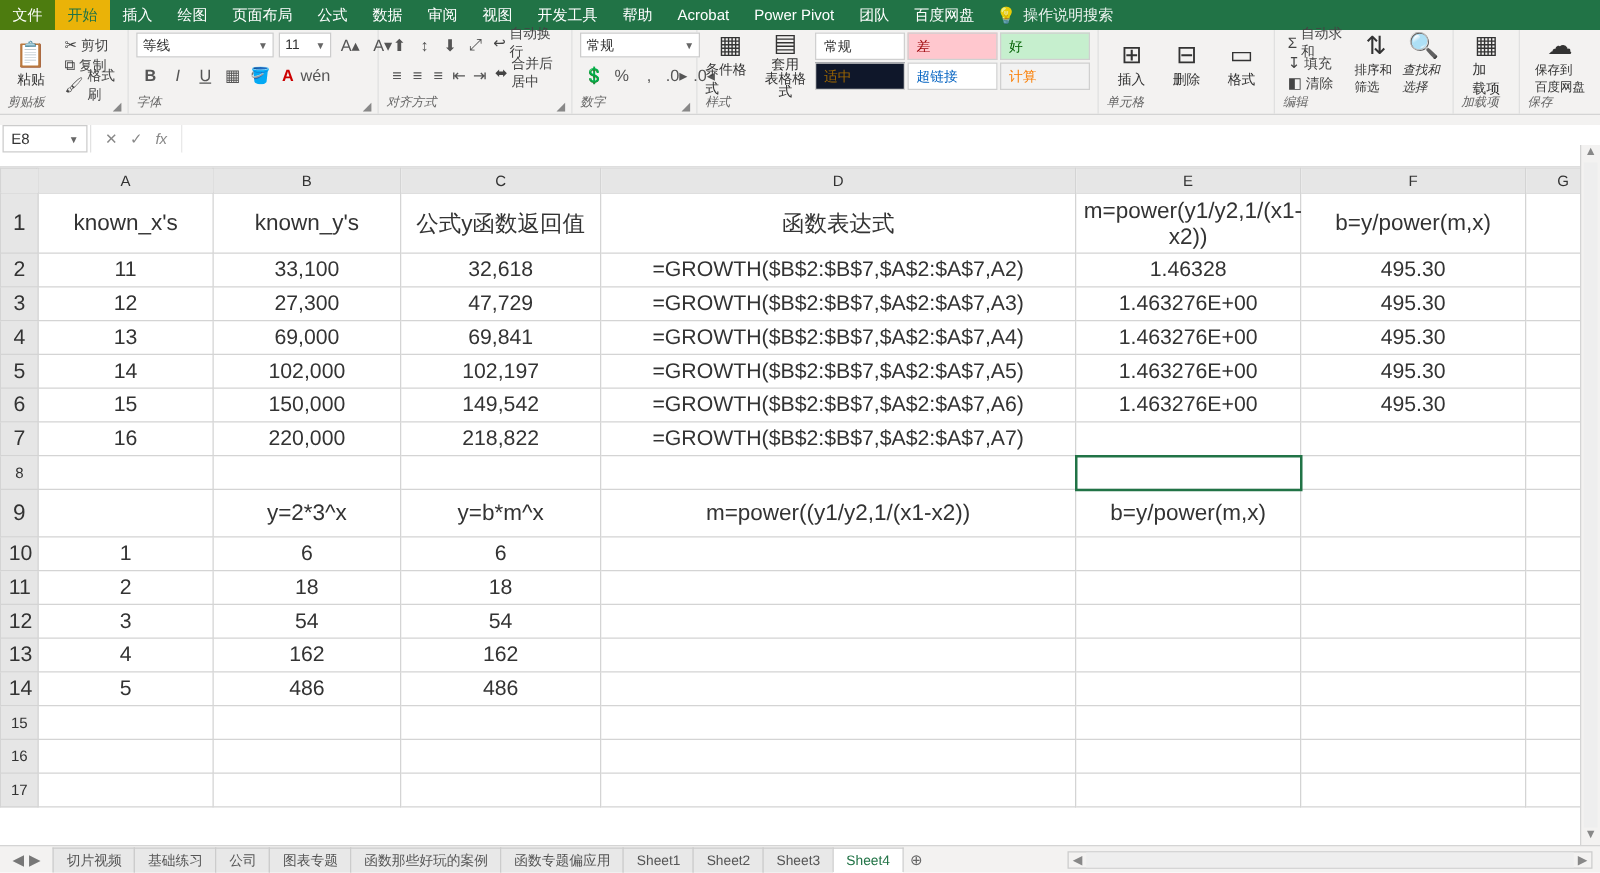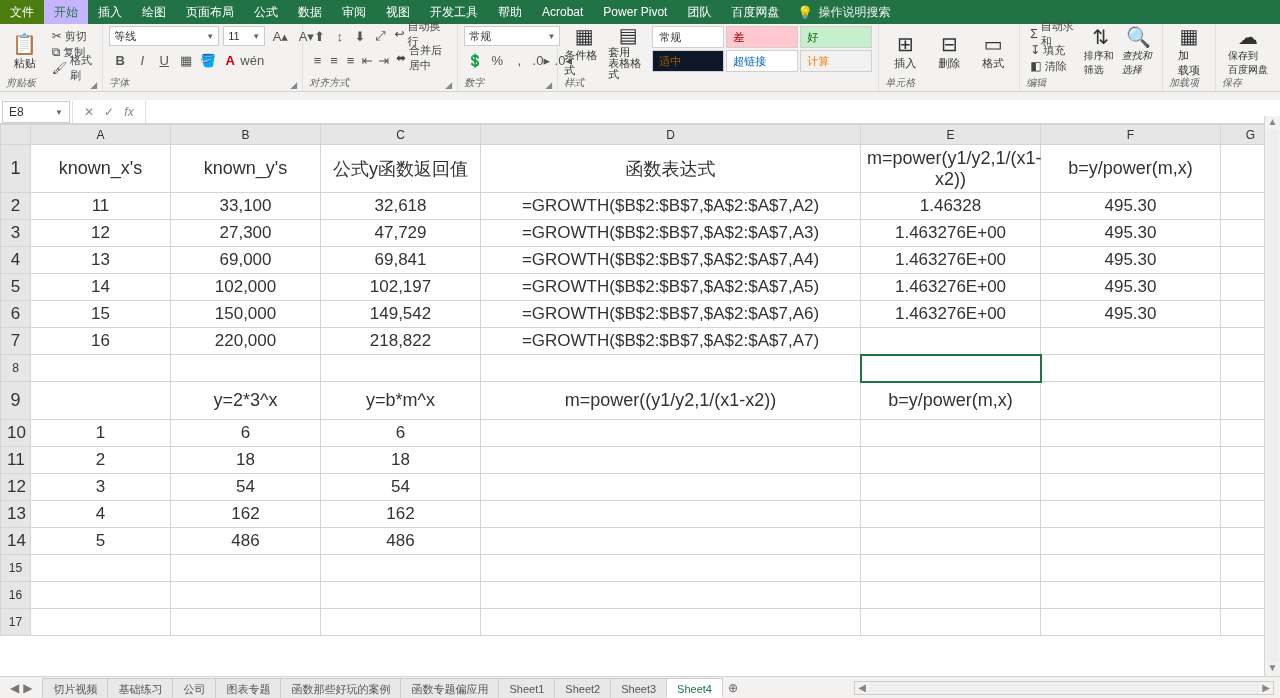--- a/index.html
+++ b/index.html
@@ -2,21 +2,21 @@
 <html><head>
 <meta charset="utf-8">
 <style>
 * { margin:0; padding:0; box-sizing:border-box; font-family:"Microsoft YaHei","Segoe UI",sans-serif; }
 body { width:1280px; height:698px; overflow:hidden; background:#fff; font-size:12px; color:#333; }
 
 
 .tabs { display:flex; height:24px; background:#217346; color:#fff; align-items:stretch; }
 .tabs .tab { padding:0 10px; font-size:12px; display:flex;align-items:center; cursor:pointer;}
 .tabs .tab.file { background:#4d7c0f; }
-.tabs .tab.active { background:#c4b5fd; color:#217346; }
+.tabs .tab.active { background:#eab308; color:#217346; }
 .tabs .tell { display:flex; align-items:center; gap:5px; padding:0 8px; opacity:.9;}
 .tabs .tell .bulb { font-size:13px;}
 
 
 .ribbon { height:68px; background:#f3f2f1; border-bottom:1px solid #d4d4d4; display:flex; position:relative;}
 .group { border-right:1px solid #e0e0e0; padding:2px 6px 1px 6px; display:flex; flex-direction:column; position:relative;}
 .group-title { text-align:left; font-size:10px; color:#666; height:14px; line-height:14px;font-style:italic; }
 .group-body { flex:1; display:flex; align-items:flex-start; gap:4px;}
 .grp-corner { position:absolute; right:2px; bottom:1px; width:10px;height:10px; font-size:9px; color:#888;}
 
@@ -30,21 +30,21 @@
 .combo { height:20px; border:1px solid #ccc; background:#fff; font-size:11px; display:flex;align-items:center; padding:0 4px; cursor:pointer; justify-content:space-between;}
 .combo .dd { font-size:8px; color:#666; margin-left:4px;}
 
 .btnrow { display:flex; gap:0;}
 .ib { width:22px; height:20px; display:flex;align-items:center;justify-content:center; cursor:pointer; font-size:13px; color:#555;}
 
 .styles-gal { display:flex; gap:2px;}
 .style-cell { width:72px; height:22px; border:1px solid #d0d0d0; font-size:11px; display:flex;align-items:center; padding:0 6px; cursor:pointer; background:#fff;}
 
 
-.fbar { height:24px; display:flex; align-items:flex-end; border-bottom:1px solid #d4d4d4; background:#fff;}
+.fbar { height:34px; display:flex; align-items:flex-start; border-bottom:1px solid #d4d4d4; background:#fff;}
 .name-box { width:68px;height:22px;border:1px solid #ccc; margin:0 2px; padding:0 6px; font-size:12px; display:flex;align-items:center; justify-content:space-between;}
 .name-box .dd{font-size:8px;color:#666;}
 .fb-btns { display:flex;gap:0;padding:0 6px;border-left:1px solid #e2e2e2;border-right:1px solid #e2e2e2;height:22px;align-items:center;}
 .fb-btns span{width:20px;text-align:center;color:#888;cursor:pointer;font-size:12px;}
 .fx{font-style:italic;}
 .formula-in { flex:1; height:22px; border:none; outline:none; padding:0 6px; font-size:12px;}
 
 
 .grid-wrap { position:relative; height:calc(698px - 24px - 68px - 24px - 22px - 8px); overflow:hidden;}
 .grid { border-collapse:collapse; table-layout:fixed; width:1280px;}
@@ -212,21 +212,21 @@
   </div>
 
   <div class="group" style="width:330px;">
     <div class="group-body">
       <div class="vbtn vbtn2">
           <span class="ic">▦</span>
           <span>条件格式</span>
         </div>
       <div class="vbtn vbtn2">
           <span class="ic">▤</span>
-          <span style="white-space:pre-line;line-height:1;">套用
+          <span style="white-space:pre-line;text-align:center;line-height:1;">套用
 表格格式</span>
         </div>
       <div style="display:flex;flex-direction:column;gap:2px;">
         <div class="styles-gal" id="galrow1">
             <div class="style-cell" style="background: rgb(255, 255, 255); color: rgb(51, 51, 51);">常规</div>
             <div class="style-cell" style="background: rgb(255, 199, 206); color: rgb(156, 0, 6);">差</div>
             <div class="style-cell" style="background: rgb(198, 239, 206); color: rgb(0, 97, 0);">好</div>
           </div>
         <div class="styles-gal" id="galrow2">
             <div class="style-cell" style="background: #0f172a; color: rgb(156, 101, 0);">适中</div>

